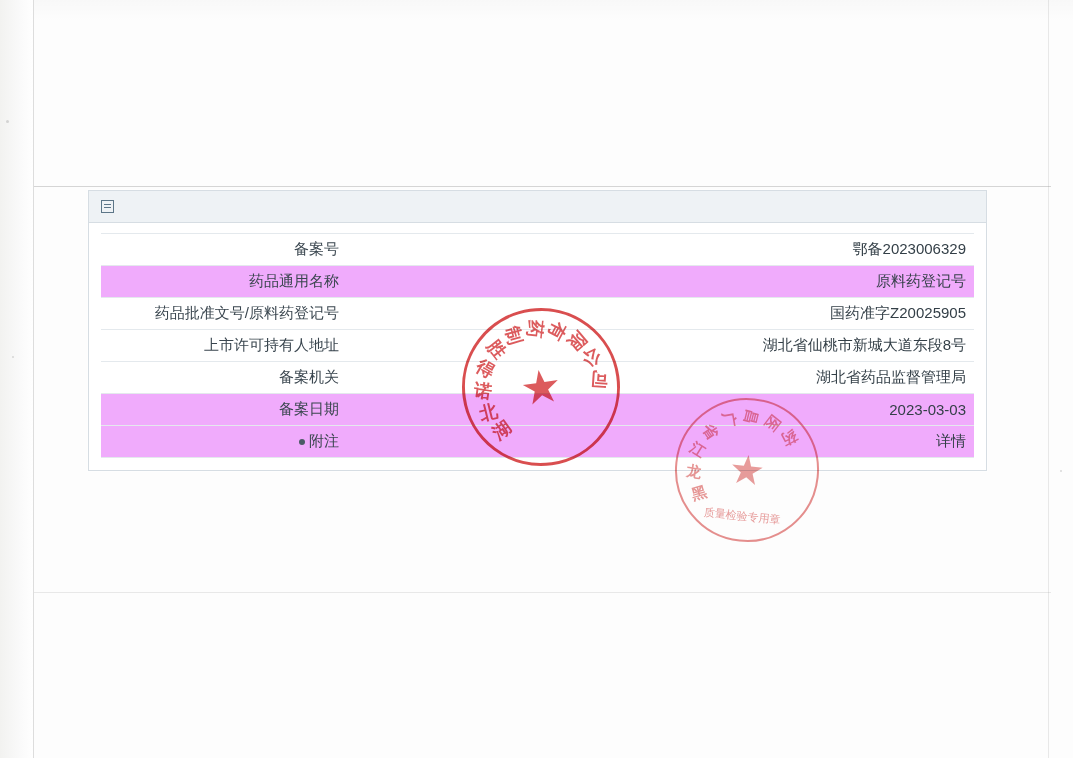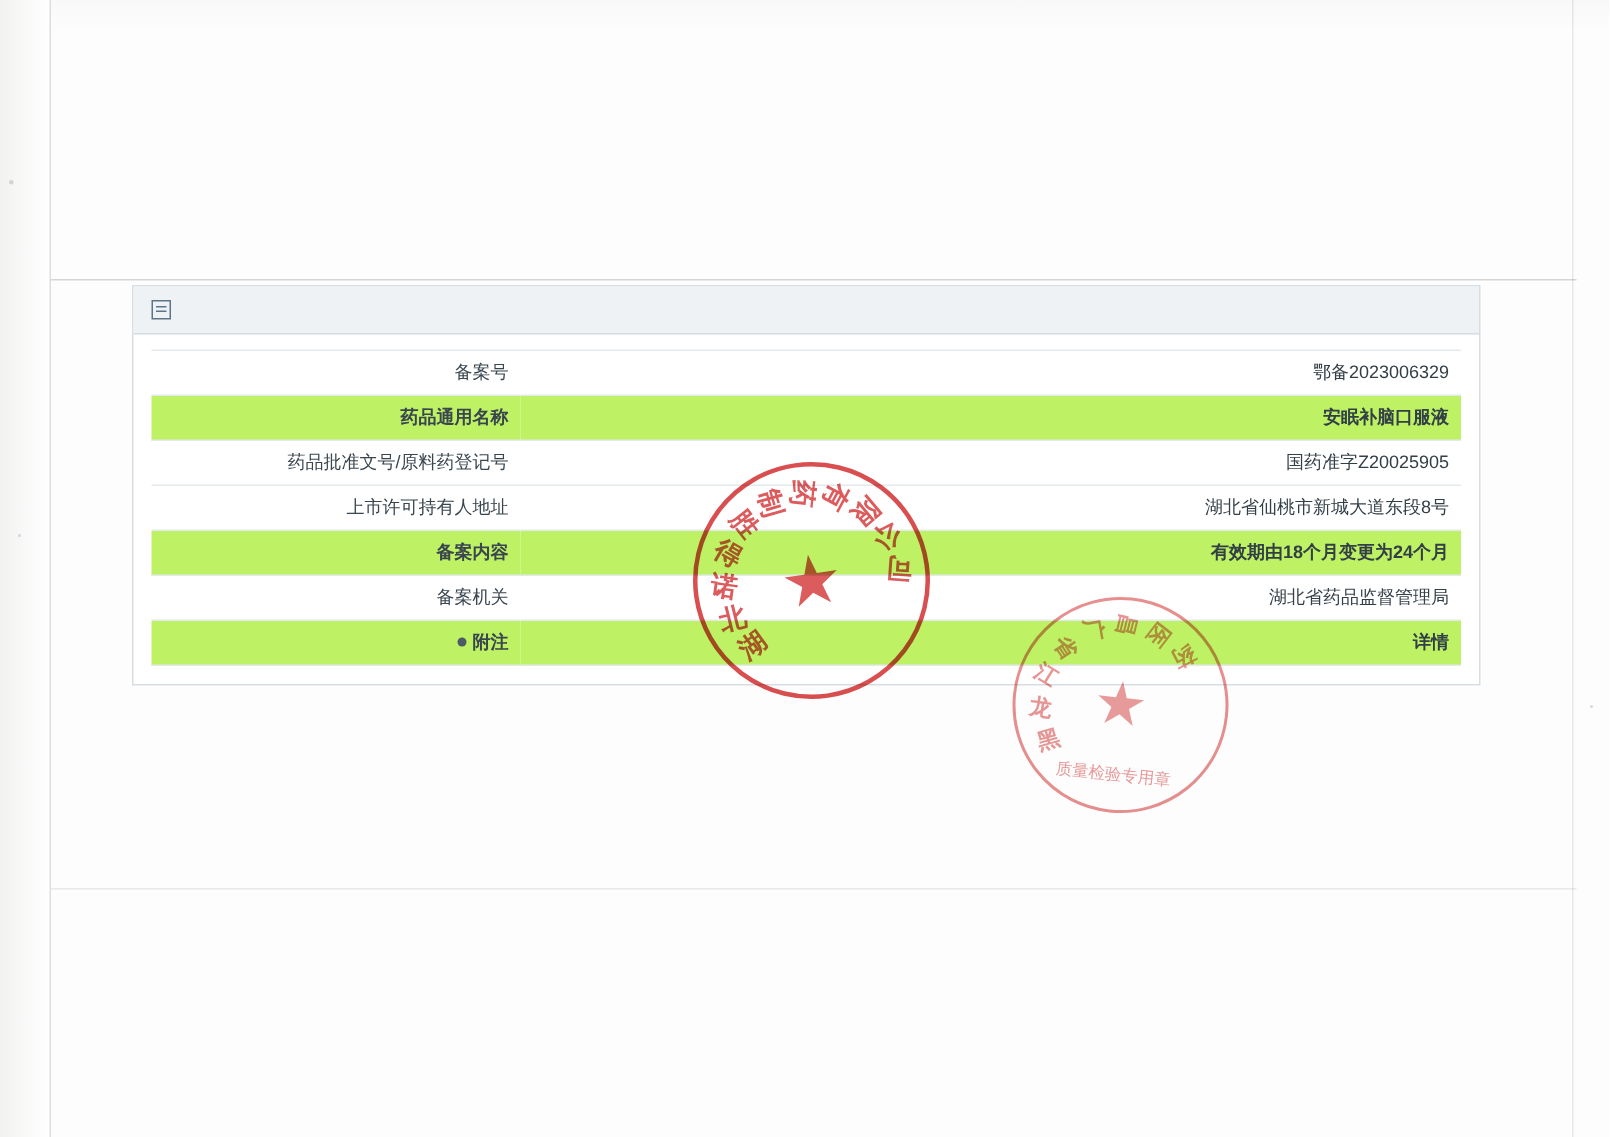--- a/index.html
+++ b/index.html
@@ -78,21 +78,21 @@
     content:"";
     position:absolute;left:2px;right:2px;top:6px;height:1px;background:#5c7688;
   }
 
   #card-body {
     padding: 10px 12px 12px 12px;
   }
   table.info {
     width: 100%;
     border-collapse: collapse;
-    font-size: 12px;
+    font-size: 15px;
     color: #2f3b44;
   }
   table.info tr {
     border-bottom: 1px solid #e4e9ed;
   }
   table.info tr:first-child { border-top: 1px solid #e4e9ed; }
   table.info td {
     padding: 6px 8px;
     vertical-align: middle;
     height: 15px;
@@ -102,21 +102,21 @@
     text-align: right;
     color: #3a464f;
     padding-right: 14px;
     white-space: nowrap;
   }
   td.value {
     text-align: right;
     color: #333f47;
     padding-left: 10px;
   }
-  tr.alt { background: #bef264; font-weight: bold; }
+  tr.alt { background: #f0abfc; }
   tr.last td { }
   td.label .bullet {
     display: inline-block;
     width: 6px; height: 6px;
     border-radius: 50%;
     background: #4a5b66;
     margin-right: 4px;
     vertical-align: 1px;
   }
   td.value a {
@@ -220,37 +220,37 @@
 
     <div id="card-body">
       <table class="info">
         <tbody>
           <tr>
             <td class="label">备案号</td>
             <td class="value">鄂备2023006329</td>
           </tr>
           <tr class="alt">
             <td class="label">药品通用名称</td>
-            <td class="value">安眠补脑口服液</td>
+            <td class="value">原料药登记号</td>
           </tr>
           <tr>
             <td class="label">药品批准文号/原料药登记号</td>
             <td class="value">国药准字Z20025905</td>
           </tr>
           <tr>
             <td class="label">上市许可持有人地址</td>
             <td class="value">湖北省仙桃市新城大道东段8号</td>
           </tr>
-          <tr class="alt">
-            <td class="label">备案内容</td>
-            <td class="value">有效期由18个月变更为24个月</td>
-          </tr>
           <tr>
             <td class="label">备案机关</td>
             <td class="value">湖北省药品监督管理局</td>
+          </tr>
+          <tr class="alt">
+            <td class="label">备案日期</td>
+            <td class="value">2023-03-03</td>
           </tr>
           <tr class="alt last">
             <td class="label">
               <span class="bullet"></span><span>附注</span>
             </td>
             <td class="value">
               <a href="#">详情</a>
             </td>
           </tr>
         </tbody>

